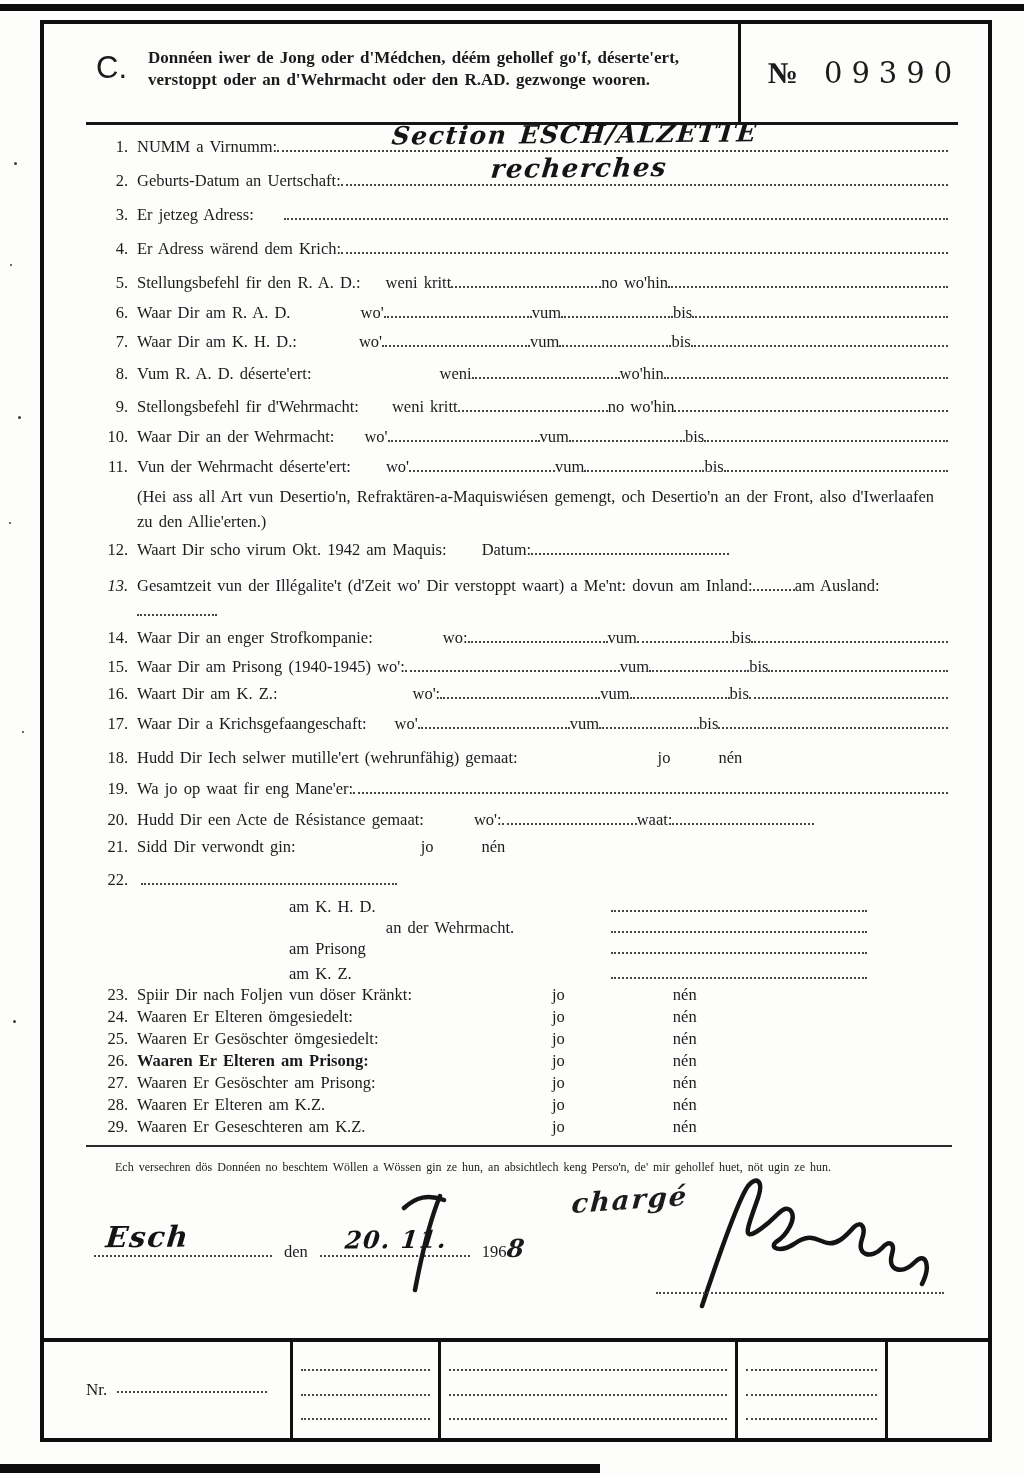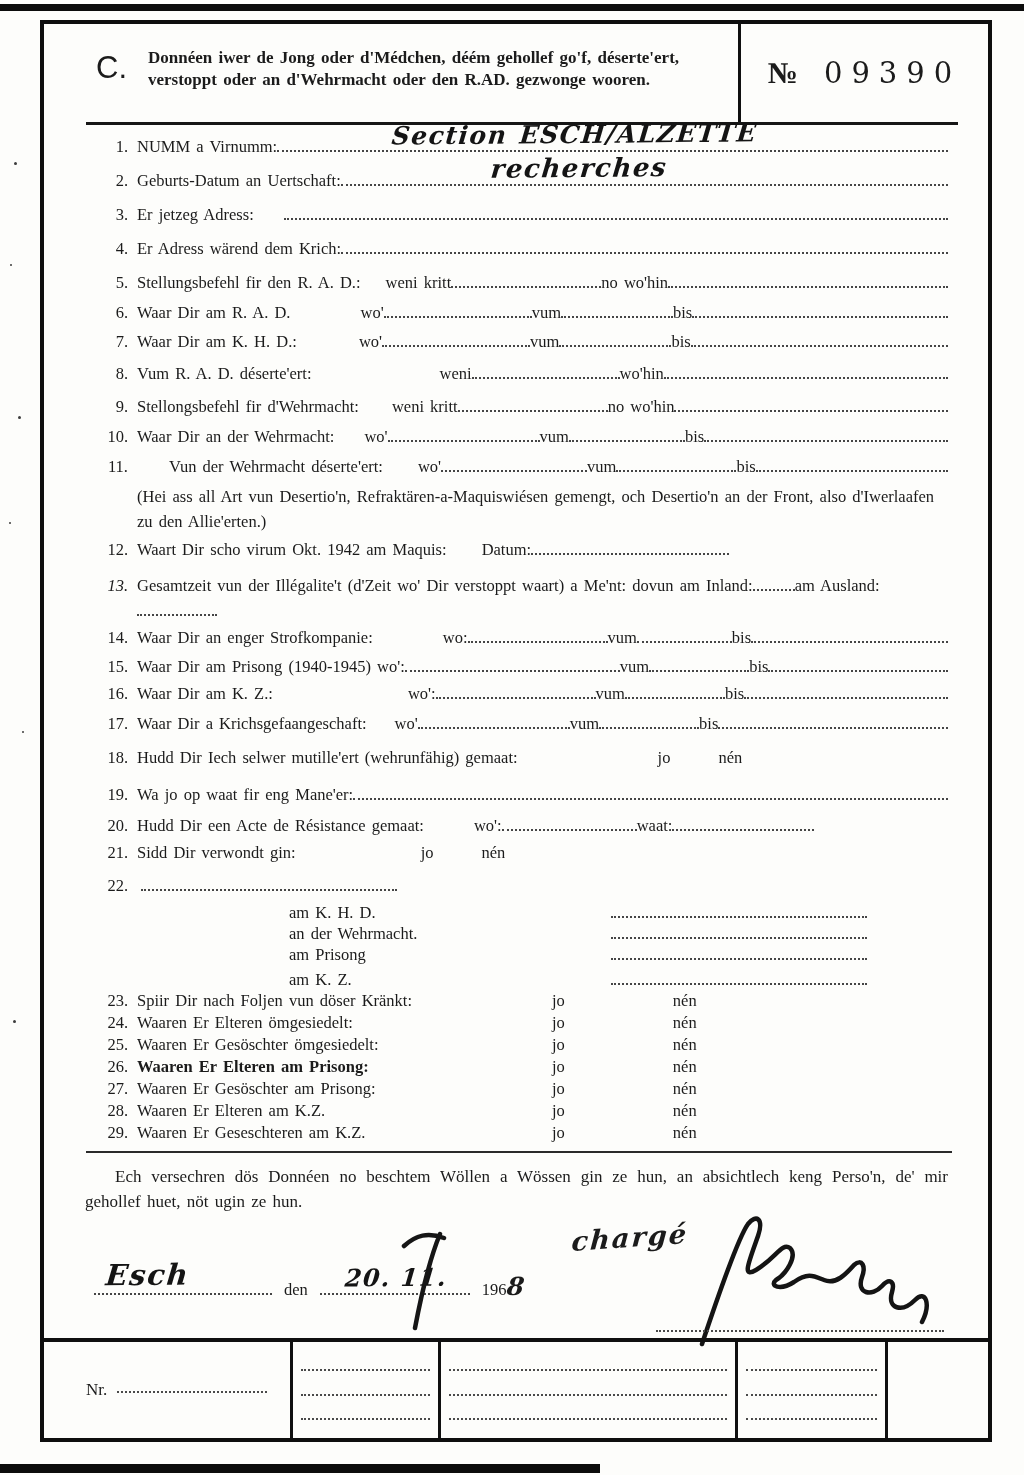--- a/index.html
+++ b/index.html
@@ -31,21 +31,21 @@
   .row.auto .content{display:inline;}
   .lbl{white-space:nowrap;}
   .row.auto .lbl{white-space:normal;}
   .gap{display:inline-block;}
   .dots{position:relative;display:inline-block;height:3px;border-bottom:2px dotted #454545;}
   .dots.fill{flex:1 1 auto;}
   .hand{position:absolute;bottom:1px;white-space:nowrap;font-family:"DejaVu Serif",serif;
         font-style:italic;font-weight:700;letter-spacing:1.5px;color:#141414;transform:skewX(-6deg) rotate(-0.5deg);}
 
   
-  .decl{padding:12px 40px 0 41px;font-size:17px;line-height:1.45;text-align:justify;word-spacing:2px;}
+  .decl{padding:12px 40px 0 41px;font-size:12px;line-height:1.45;text-align:justify;word-spacing:2px;}
   .decl .indent{display:inline-block;width:30px;}
   .sigblock{position:relative;height:175px;margin-top:10px;}
   .sigrow{position:absolute;left:50px;top:48px;display:flex;align-items:baseline;font-size:16.5px;}
   .sig-dots{position:relative;display:inline-block;height:3px;border-bottom:2px dotted #454545;}
   .hand-inline{display:inline-block;font-family:"DejaVu Serif",serif;font-style:italic;font-weight:700;
         letter-spacing:1px;transform:skewX(-6deg);font-size:25px;}
   .charge{position:absolute;left:528px;top:-2px;font-size:27px;transform:skewX(-8deg) rotate(-4deg);
         font-family:"DejaVu Serif",serif;font-style:italic;font-weight:700;letter-spacing:2px;}
   .sig-right-line{position:absolute;left:612px;top:106px;width:288px;border-bottom:2px dotted #4a4a4a;}
   .sig-svg{position:absolute;left:640px;top:-12px;}
@@ -194,21 +194,21 @@
             <span class="lbl">Waar Dir an der Wehrmacht:</span>
             <span class="gap" style="width: 30px; flex: 0 0 30px;"></span>
             <span class="lbl">wo'</span>
             <span class="dots" style="width: 152px;"></span>
             <span class="lbl">vum</span>
             <span class="dots" style="width: 116px;"></span>
             <span class="lbl">bis</span>
             <span class="dots fill"></span>
           </span>
         </div>
-        <div class="row" style="margin-bottom: 0px; gap: 32px;">
+        <div class="row" style="margin-bottom: 0px;">
           <span class="num">11.</span>
           <span class="content">
             <span class="lbl">Vun der Wehrmacht déserte'ert:</span>
             <span class="gap" style="width: 35px; flex: 0 0 35px;"></span>
             <span class="lbl">wo'</span>
             <span class="dots" style="width: 146px;"></span>
             <span class="lbl">vum</span>
             <span class="dots" style="width: 120px;"></span>
             <span class="lbl">bis</span>
             <span class="dots fill"></span>
@@ -245,21 +245,21 @@
             <span class="dots" style="width: 215px;"></span>
             <span class="lbl">vum</span>
             <span class="dots" style="width: 100px;"></span>
             <span class="lbl">bis</span>
             <span class="dots fill"></span>
           </span>
         </div>
         <div class="row" style="margin-bottom: 3px;">
           <span class="num">16.</span>
           <span class="content">
-            <span class="lbl">Waar Dir am K. Z.:</span>
+            <span class="lbl">Waart Dir am K. Z.:</span>
             <span class="gap" style="width: 135px; flex: 0 0 135px;"></span>
             <span class="lbl">wo':</span>
             <span class="dots" style="width: 160px;"></span>
             <span class="lbl">vum</span>
             <span class="dots" style="width: 100px;"></span>
             <span class="lbl">bis</span>
             <span class="dots fill"></span>
           </span>
         </div>
         <div class="row" style="margin-bottom: 7px;">
@@ -268,21 +268,21 @@
             <span class="lbl">Waar Dir a Krichsgefaangeschaft:</span>
             <span class="gap" style="width: 28px; flex: 0 0 28px;"></span>
             <span class="lbl">wo'</span>
             <span class="dots" style="width: 152px;"></span>
             <span class="lbl">vum</span>
             <span class="dots" style="width: 100px;"></span>
             <span class="lbl">bis</span>
             <span class="dots fill"></span>
           </span>
         </div>
-        <div class="row" style="margin-bottom: 10px;">
+        <div class="row" style="margin-bottom: 4px;">
           <span class="num">18.</span>
           <span class="content">
             <span class="lbl">Hudd Dir Iech selwer mutille'ert (wehrunfähig) gemaat:</span>
             <span class="gap" style="width: 140px; flex: 0 0 140px;"></span>
             <span class="lbl">jo</span>
             <span class="gap" style="width: 48px; flex: 0 0 48px;"></span>
             <span class="lbl">nén</span>
           </span>
         </div>
         <div class="row" style="margin-bottom: 4px;">
@@ -321,21 +321,21 @@
           </span>
         </div>
         <div class="row sub" style="margin-bottom: 0px;">
           <span class="num"></span>
           <span class="content">
             <span class="gap" style="width: 152px; flex: 0 0 152px;"></span>
             <span class="lbl" style="display: inline-block; width: 322px; flex: 0 0 322px;">am K. H. D.</span>
             <span class="dots" style="width: 256px;"></span>
           </span>
         </div>
-        <div class="row sub" style="margin-bottom: 0px;">
+        <div class="row sub" style="margin-bottom: 0px; text-align: center;">
           <span class="num"></span>
           <span class="content">
             <span class="gap" style="width: 152px; flex: 0 0 152px;"></span>
             <span class="lbl" style="display: inline-block; width: 322px; flex: 0 0 322px;">an der Wehrmacht.</span>
             <span class="dots" style="width: 256px;"></span>
           </span>
         </div>
         <div class="row sub" style="margin-bottom: 4px;">
           <span class="num"></span>
           <span class="content">

